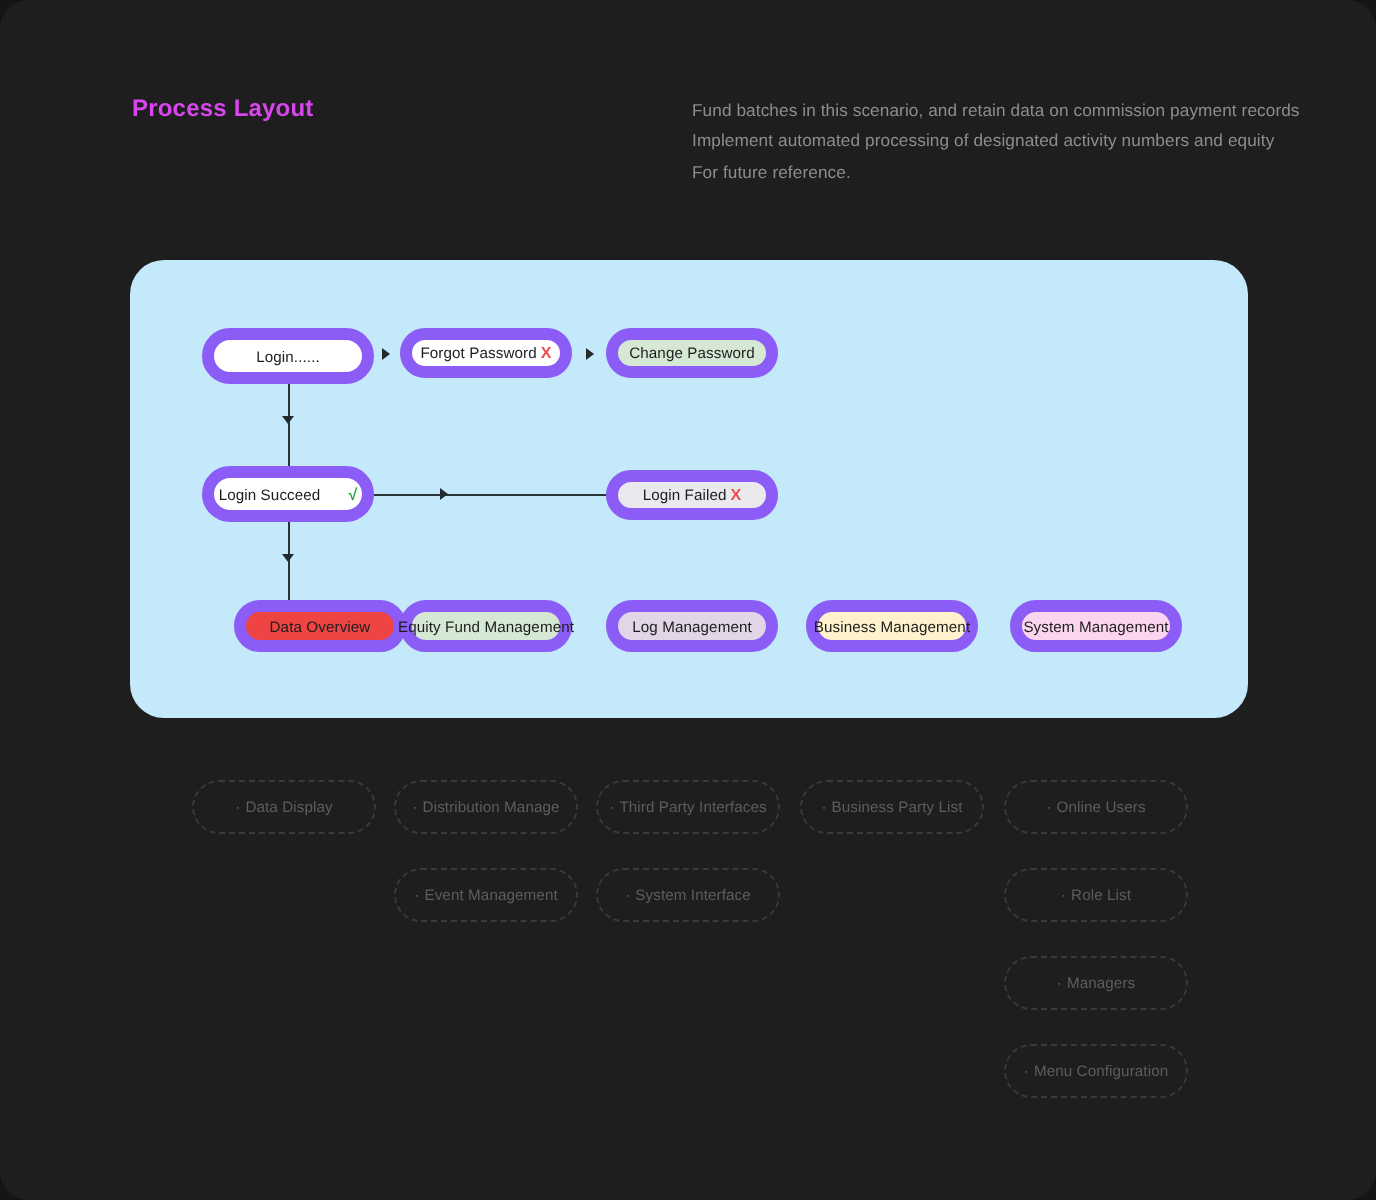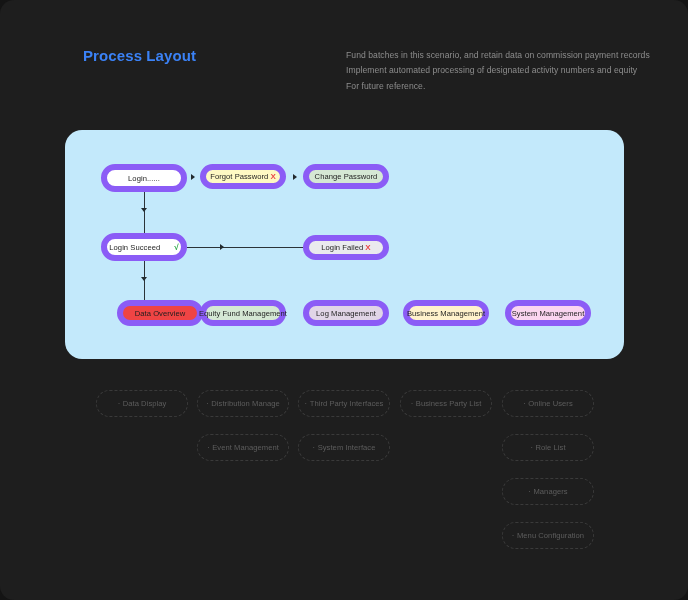--- a/index.html
+++ b/index.html
@@ -23,26 +23,25 @@
 
   
   #header {
     position: absolute;
     left: 0; top: 0;
     width: 688px; height: 110px;
   }
   #page-title {
     position: absolute;
     left: 66px; top: 47px;
-    font-size: 15px;
+    font-size: 12px;
     font-weight: bold;
-    color: #3b82f6;
+    color: #d946ef;
     letter-spacing: 0.1px;
     white-space: nowrap;
-    margin-left: 17px;
   }
   #description {
     position: absolute;
     left: 346px; top: 48px;
     width: 292px;
     font-size: 8.6px;
     line-height: 15.3px;
     color: #8d8d8d;
     letter-spacing: 0.05px;
   }
@@ -142,21 +141,21 @@
         <div class="conn-h" style="left: 122px; top: 117px; width: 116px;"></div>
         <div class="arrow-right" style="left: 155px; top: 114px;"></div>
         <div class="arrow-right" style="left: 126px; top: 44px;"></div>
         <div class="arrow-right" style="left: 228px; top: 44px;"></div>
       </div>
 
     <div id="node-layer">
         <div class="node" style="left: 36px; top: 34px; width: 86px; height: 28px; background: rgb(255, 255, 255);">
           <span>Login......</span>
         </div>
-        <div class="node" style="left: 135px; top: 34px; width: 86px; height: 25px; background: #fef9c3;">
+        <div class="node" style="left: 135px; top: 34px; width: 86px; height: 25px; background: #ffffff;">
           <span>Forgot Password</span>
           <span class="mark bad">X</span>
         </div>
         <div class="node" style="left: 238px; top: 34px; width: 86px; height: 25px; background: rgb(213, 232, 212);">
           <span>Change Password</span>
         </div>
         <div class="node" style="left: 36px; top: 103px; width: 86px; height: 28px; background: rgb(255, 255, 255); gap: 12px;">
           <span>Login Succeed</span>
           <span class="mark ok">√</span>
         </div>

